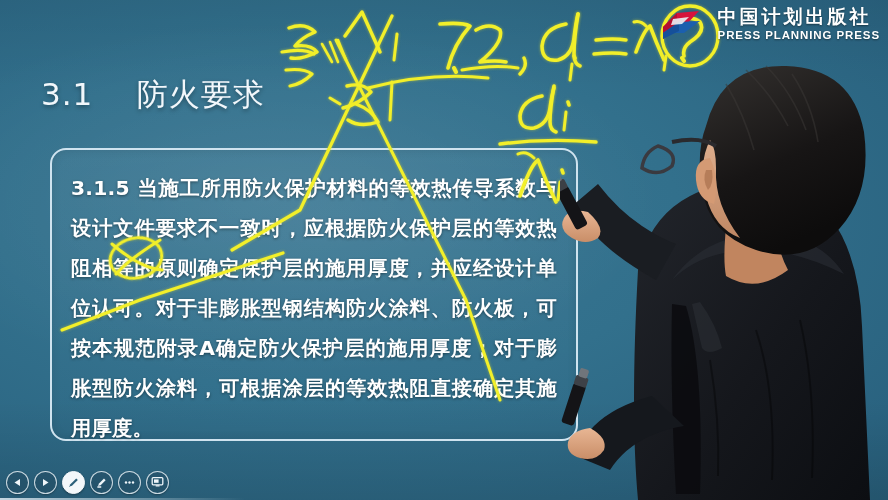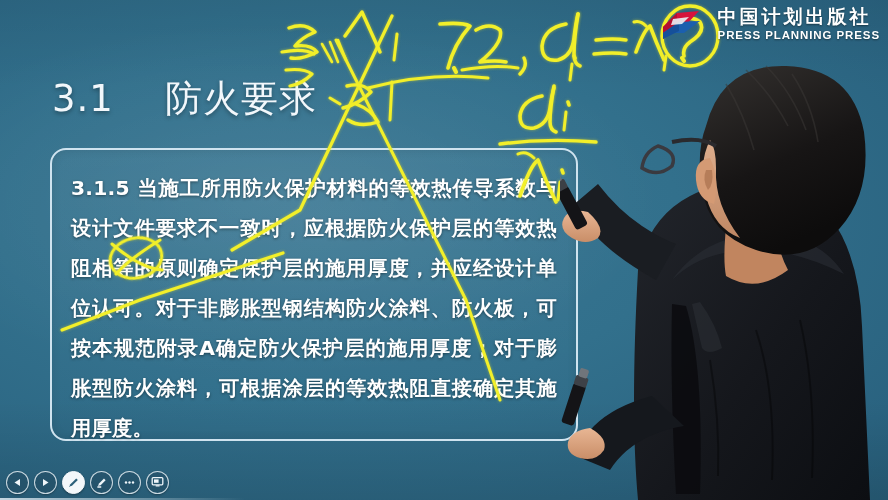--- a/index.html
+++ b/index.html
@@ -63,23 +63,23 @@
     font-size: 11.5px;
     font-weight: 700;
     letter-spacing: 0.9px;
     color: #ffffff;
     text-shadow: 0 1px 2px rgba(0,0,0,0.45);
   }
 
   
   .section-title {
     position: absolute;
-    left: 52px;
+    left: 41px;
     top: 74px;
-    font-size: 37px;
+    font-size: 31px;
     font-weight: 400;
     color: #f2f7fb;
     letter-spacing: 1px;
     text-shadow: 0 2px 4px rgba(0,0,0,0.35);
     z-index: 4;
     white-space: pre;
   }
 
   
   .clause-panel {

